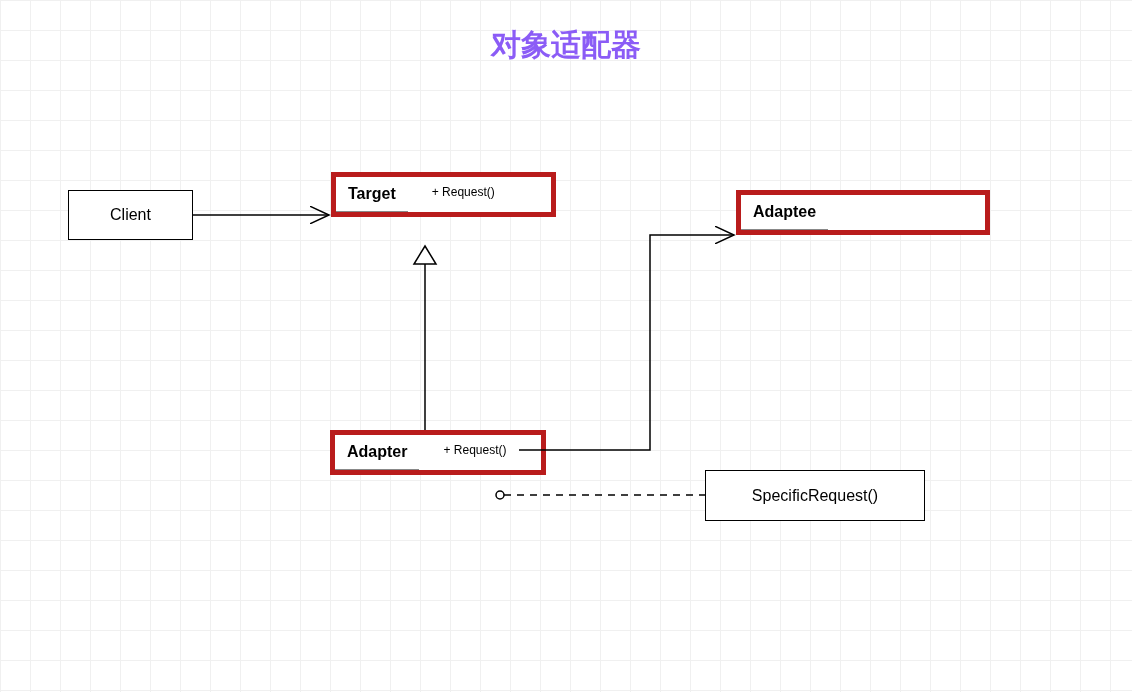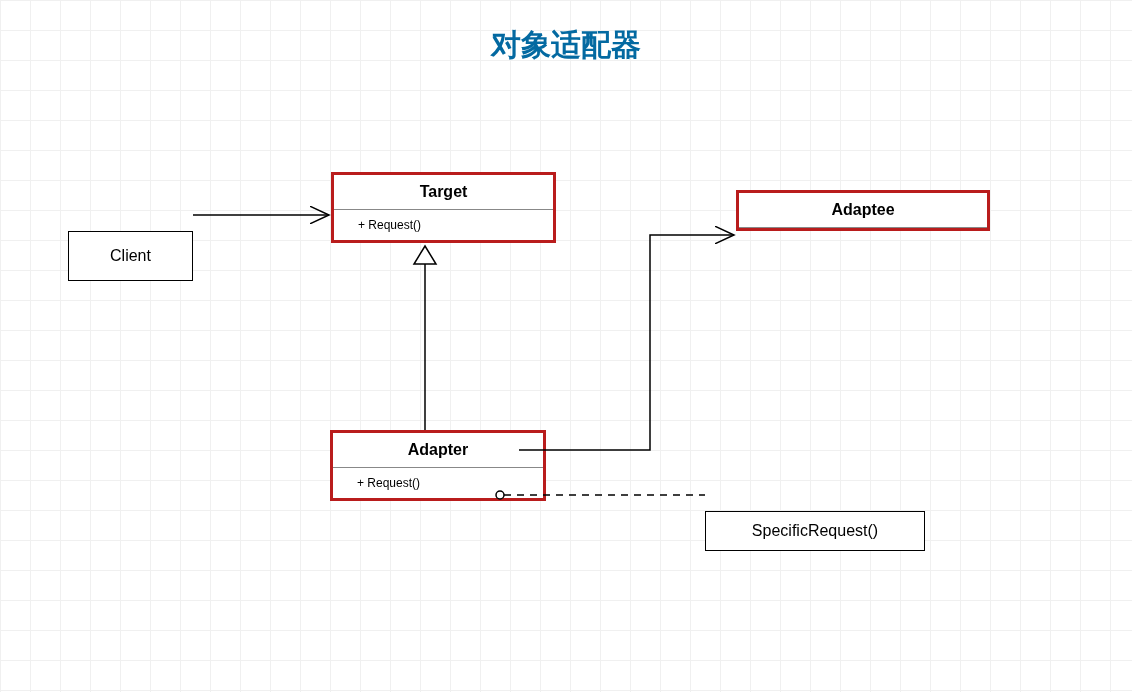--- a/index.html
+++ b/index.html
@@ -19,28 +19,28 @@
       font-family: Arial, "Microsoft YaHei", sans-serif;
     }
     .diagram-title {
       position: absolute;
       top: 25px;
       left: 0;
       right: 0;
       text-align: center;
       font-size: 30px;
       font-weight: bold;
-      color: #0369a1;
+      color: #8b5cf6;
     }
     .class-box {
       position: absolute;
       background: #fff;
-      border: 3px solid #b91c1c;
+      border: 5px solid #b91c1c;
       display: flex;
-      flex-direction: column;
+      flex-direction: row;
     }
     .class-title {
       font-weight: bold;
       text-align: center;
       padding: 8px 12px;
       border-bottom: 1px solid #888;
       font-size: 16px;
     }
     .class-body {
       padding: 8px 24px;
@@ -48,21 +48,20 @@
     }
     .simple-box {
       position: absolute;
       background: #fff;
       border: 1px solid #000;
       display: flex;
       align-items: center;
       justify-content: center;
       font-size: 16px;
       padding: 16px;
-      margin-top: 41px;
     }
     svg.connectors {
       position: absolute;
       top: 0;
       left: 0;
       width: 1132px;
       height: 692px;
       pointer-events: none;
     }
   </style>
@@ -82,21 +81,21 @@
 
 <div class="class-box" style="left:736px; top:190px; width:254px;">
   <div class="class-title">Adaptee</div>
 </div>
 
 <div class="class-box" style="left:330px; top:430px; width:216px;">
   <div class="class-title">Adapter</div>
   <div class="class-body">+ Request()</div>
 </div>
 
-<div class="simple-box" style="left:705px; top:470px; width:220px; height:40px;">
+<div class="simple-box" style="left:705px; top:470px; width:220px; height:51px;">
   <span>SpecificRequest()</span>
 </div>
 
 <svg class="connectors">
   <defs>
     <marker id="arrow-open" markerWidth="14" markerHeight="12" refX="13" refY="6" orient="auto">
       <path d="M0,0 L13,6 L0,12" fill="none" stroke="#000" stroke-width="1"></path>
     </marker>
     <marker id="arrow-tri" markerWidth="20" markerHeight="20" refX="10" refY="1" orient="auto">
       <path d="M10,1 L19,18 L1,18 Z" fill="#fff" stroke="#000" stroke-width="1"></path>

